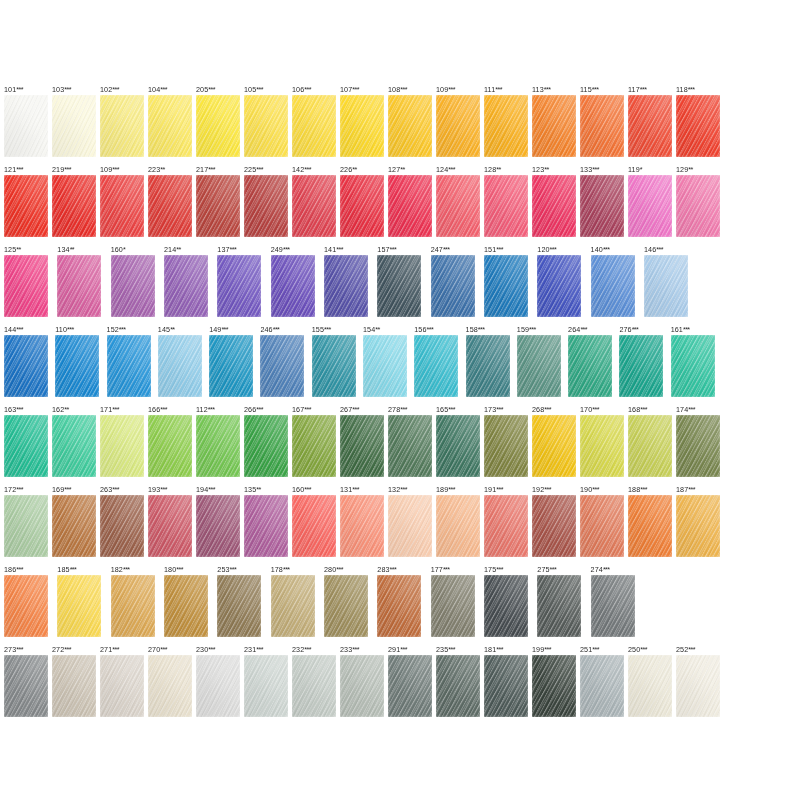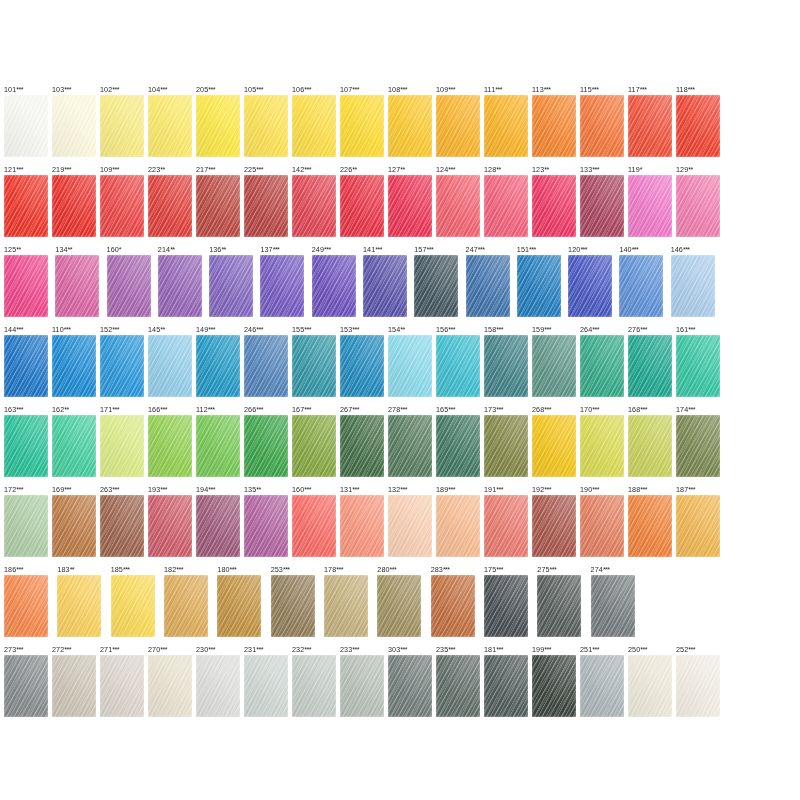--- a/index.html
+++ b/index.html
@@ -415,29 +415,20 @@
         <div class="swatch-cell">
           <div class="swatch-label"><span>214</span><span class="stars">**</span></div>
           <div class="swatch-patch" style="background-color: rgb(146, 96, 181);">
             <div class="tex-a"></div>
             <div class="tex-b"></div>
             <div class="tex-c"></div>
             <div class="edge"></div>
           </div>
         </div>
         <div class="swatch-cell">
-          <div class="swatch-label"><span>136</span><span class="stars">**</span></div>
-          <div class="swatch-patch" style="background-color: rgb(127, 98, 189);">
-            <div class="tex-a"></div>
-            <div class="tex-b"></div>
-            <div class="tex-c"></div>
-            <div class="edge"></div>
-          </div>
-        </div>
-        <div class="swatch-cell">
           <div class="swatch-label"><span>137</span><span class="stars">***</span></div>
           <div class="swatch-patch" style="background-color: rgb(114, 87, 192);">
             <div class="tex-a"></div>
             <div class="tex-b"></div>
             <div class="tex-c"></div>
             <div class="edge"></div>
           </div>
         </div>
         <div class="swatch-cell">
           <div class="swatch-label"><span>249</span><span class="stars">***</span></div>
@@ -570,29 +561,20 @@
         <div class="swatch-cell">
           <div class="swatch-label"><span>155</span><span class="stars">***</span></div>
           <div class="swatch-patch" style="background-color: rgb(46, 147, 164);">
             <div class="tex-a"></div>
             <div class="tex-b"></div>
             <div class="tex-c"></div>
             <div class="edge"></div>
           </div>
         </div>
         <div class="swatch-cell">
-          <div class="swatch-label"><span>153</span><span class="stars">***</span></div>
-          <div class="swatch-patch" style="background-color: rgb(28, 135, 187);">
-            <div class="tex-a"></div>
-            <div class="tex-b"></div>
-            <div class="tex-c"></div>
-            <div class="edge"></div>
-          </div>
-        </div>
-        <div class="swatch-cell">
           <div class="swatch-label"><span>154</span><span class="stars">**</span></div>
           <div class="swatch-patch" style="background-color: rgb(134, 216, 232);">
             <div class="tex-a"></div>
             <div class="tex-b"></div>
             <div class="tex-c"></div>
             <div class="edge"></div>
           </div>
         </div>
         <div class="swatch-cell">
           <div class="swatch-label"><span>156</span><span class="stars">***</span></div>
@@ -927,29 +909,20 @@
         <div class="swatch-cell">
           <div class="swatch-label"><span>186</span><span class="stars">***</span></div>
           <div class="swatch-patch" style="background-color: rgb(245, 131, 69);">
             <div class="tex-a"></div>
             <div class="tex-b"></div>
             <div class="tex-c"></div>
             <div class="edge"></div>
           </div>
         </div>
         <div class="swatch-cell">
-          <div class="swatch-label"><span>183</span><span class="stars">**</span></div>
-          <div class="swatch-patch" style="background-color: rgb(248, 205, 86);">
-            <div class="tex-a"></div>
-            <div class="tex-b"></div>
-            <div class="tex-c"></div>
-            <div class="edge"></div>
-          </div>
-        </div>
-        <div class="swatch-cell">
           <div class="swatch-label"><span>185</span><span class="stars">***</span></div>
           <div class="swatch-patch" style="background-color: rgb(249, 216, 79);">
             <div class="tex-a"></div>
             <div class="tex-b"></div>
             <div class="tex-c"></div>
             <div class="edge"></div>
           </div>
         </div>
         <div class="swatch-cell">
           <div class="swatch-label"><span>182</span><span class="stars">***</span></div>
@@ -999,20 +972,29 @@
         <div class="swatch-cell">
           <div class="swatch-label"><span>283</span><span class="stars">***</span></div>
           <div class="swatch-patch" style="background-color: rgb(191, 107, 58);">
             <div class="tex-a"></div>
             <div class="tex-b"></div>
             <div class="tex-c"></div>
             <div class="edge"></div>
           </div>
         </div>
         <div class="swatch-cell">
+          <div class="swatch-label"><span>177</span><span class="stars">***</span></div>
+          <div class="swatch-patch" style="background-color: rgb(129, 127, 110);">
+            <div class="tex-a"></div>
+            <div class="tex-b"></div>
+            <div class="tex-c"></div>
+            <div class="edge"></div>
+          </div>
+        </div>
+        <div class="swatch-cell">
           <div class="swatch-label"><span>175</span><span class="stars">***</span></div>
           <div class="swatch-patch" style="background-color: rgb(69, 75, 79);">
             <div class="tex-a"></div>
             <div class="tex-b"></div>
             <div class="tex-c"></div>
             <div class="edge"></div>
           </div>
         </div>
         <div class="swatch-cell">
           <div class="swatch-label"><span>275</span><span class="stars">***</span></div>
@@ -1100,21 +1082,21 @@
         <div class="swatch-cell">
           <div class="swatch-label"><span>233</span><span class="stars">***</span></div>
           <div class="swatch-patch" style="background-color: rgb(181, 189, 181);">
             <div class="tex-a"></div>
             <div class="tex-b"></div>
             <div class="tex-c"></div>
             <div class="edge"></div>
           </div>
         </div>
         <div class="swatch-cell">
-          <div class="swatch-label"><span>303</span><span class="stars">***</span></div>
+          <div class="swatch-label"><span>291</span><span class="stars">***</span></div>
           <div class="swatch-patch" style="background-color: rgb(110, 122, 119);">
             <div class="tex-a"></div>
             <div class="tex-b"></div>
             <div class="tex-c"></div>
             <div class="edge"></div>
           </div>
         </div>
         <div class="swatch-cell">
           <div class="swatch-label"><span>235</span><span class="stars">***</span></div>
           <div class="swatch-patch" style="background-color: rgb(92, 106, 100);">

